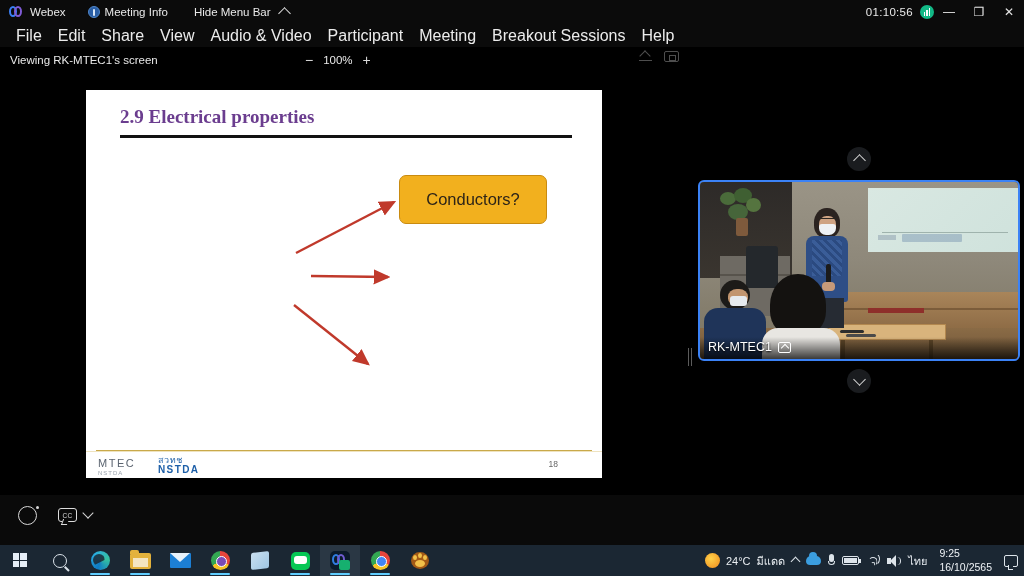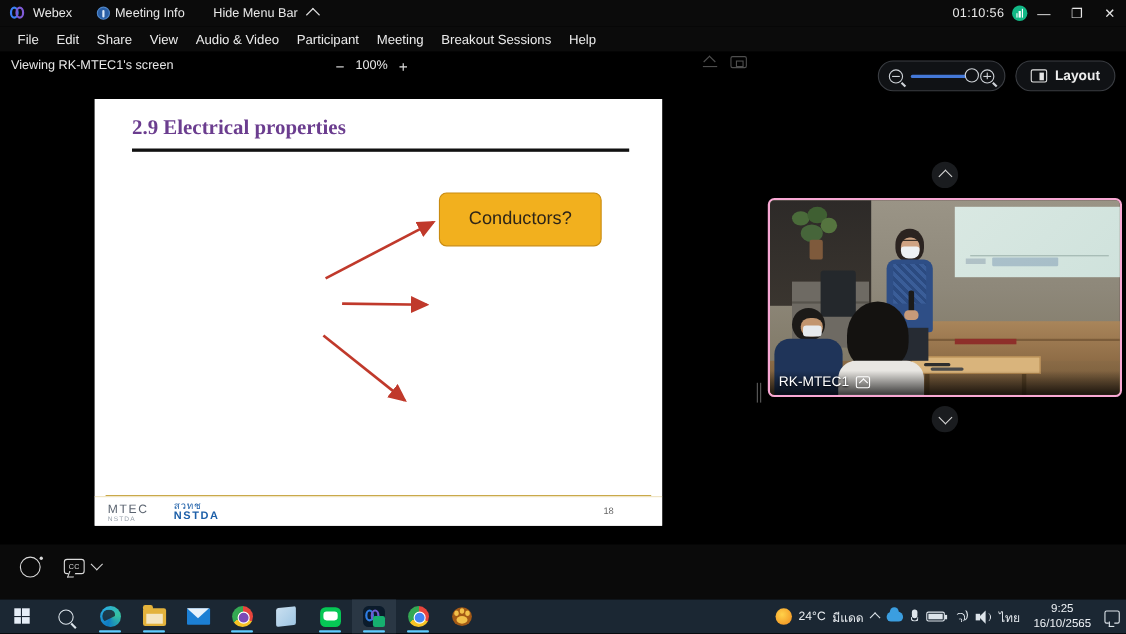--- a/index.html
+++ b/index.html
@@ -54,21 +54,21 @@
     width:30px; height:24px; display:flex; align-items:center; justify-content:center;
     color:#e6e6e6; font-size:12px;
   }
 
   
   .menubar {
     position:absolute; top:24px; left:0; width:1024px; height:23px;
     background:#0b0b0b; display:flex; align-items:center; padding-left:8px;
   }
   .menu-item {
-    color:#ececec; font-size:12px; padding:2px 8px; white-space:nowrap;
+    color:#ececec; font-size:16px; padding:2px 8px; white-space:nowrap;
   }
 
   
   .viewbar {
     position:absolute; top:47px; left:0; width:1024px; height:26px;
     background:#000; display:flex; align-items:center;
   }
   .viewing-label { color:#e8e8e8; font-size:11.5px; margin-left:10px; }
   .zoomgrp { position:absolute; left:305px; top:0; height:26px; display:flex; align-items:center; gap:10px; }
   .zoomgrp .sgn { color:#dcdcdc; font-size:14px; line-height:1; }
@@ -168,21 +168,21 @@
     position:absolute; left:847px; width:24px; height:24px; border-radius:50%;
     background:#1a1c1f; display:flex; align-items:center; justify-content:center;
   }
   .vid-up{ top:147px; } .vid-dn{ top:369px; }
   .cv { width:9px; height:9px; border-left:1.6px solid #d6d6d6; border-top:1.6px solid #d6d6d6; }
   .cv.up{ transform:rotate(45deg); margin-top:3px; }
   .cv.dn{ transform:rotate(-135deg); margin-top:-3px; }
 
   .video-tile {
     position:absolute; left:698px; top:180px; width:322px; height:181px;
-    border:2px solid #f9a8d4; border-radius:6px; overflow:hidden; background:#4a4638;
+    border:2px solid #3b82f6; border-radius:6px; overflow:hidden; background:#4a4638;
   }
   .vroom { position:absolute; inset:0; }
   .v-wallback { position:absolute; inset:0; background:linear-gradient(#9a9486 0%, #8e887a 45%, #7b735f 100%); }
   .v-screen {
     position:absolute; left:168px; top:6px; width:156px; height:64px;
     background:linear-gradient(135deg,#d9e8e2,#cfe2dc); border-right:2px solid #6f6a5c;
   }
   .v-screen .sline{ position:absolute; left:14px; top:44px; width:126px; height:1px; background:#9fb3ad; }
   .v-screen .stxt{ position:absolute; left:34px; top:46px; width:60px; height:8px;
     background:rgba(90,120,160,.35); border-radius:1px; }
@@ -348,21 +348,21 @@
     transform:translateX(-50%); border-bottom-color:transparent; border-left-color:transparent; }
   .wifi i:nth-child(1){ width:4px; height:4px; }
   .wifi i:nth-child(2){ width:9px; height:9px; }
   .wifi i:nth-child(3){ width:14px; height:14px; }
   .spk { width:14px; height:12px; position:relative; }
   .spk b{ position:absolute; left:0; top:3px; width:4px; height:6px; background:#dde4ea; }
   .spk i{ position:absolute; left:3px; top:0; width:0; height:0;
     border-top:6px solid transparent; border-bottom:6px solid transparent; border-right:6px solid #dde4ea; }
   .spk u{ position:absolute; right:0; top:2px; width:4px; height:8px;
     border-right:1.3px solid #dde4ea; border-radius:0 6px 6px 0; }
-  .clock { color:#eef2f6; font-size:10.5px; line-height:1.25; text-align:center; padding:0 5px; }
+  .clock { color:#eef2f6; font-size:10.5px; line-height:1.25; text-align:left; padding:0 5px; }
   .notif { width:14px; height:12px; border:1.4px solid #dde4ea; border-radius:2px; position:relative; }
   .notif:after{ content:""; position:absolute; left:3px; bottom:-4px; width:4px; height:4px;
     background:#1b2733; border-left:1.4px solid #dde4ea; border-bottom:1.4px solid #dde4ea; }
 </style>
 </head>
 <body>
 
 <div id="app">
 
   <div class="titlebar">
@@ -412,38 +412,20 @@
       <span class="sgn">−</span>
       <span class="pct">100%</span>
       <span class="sgn">+</span>
     </div>
     <div class="mini-icons">
       <span class="mi pen"></span>
       <span class="mi scr"></span>
     </div>
   </div>
 
-  <div class="tr-controls">
-    <div class="zoom-pill">
-      <span class="mag">
-          <i class="bar"></i>
-        </span>
-      <span class="slider">
-          <i class="knob"></i>
-        </span>
-      <span class="mag">
-          <i class="bar"></i>
-          <i class="bar2"></i>
-        </span>
-    </div>
-    <div class="layout-pill">
-      <span class="lay-ic"></span>
-      <span>Layout</span>
-    </div>
-  </div>
 
   <div class="share-stage">
     <div class="slide">
       <div class="slide-title">2.9 Electrical properties</div>
       <div class="title-rule"></div>
 
 
       <svg width="516" height="388" style="position:absolute;left:0;top:0;pointer-events:none">
         <defs>
           <marker id="ah" markerWidth="7" markerHeight="7" refX="6" refY="3.2" orient="auto">

